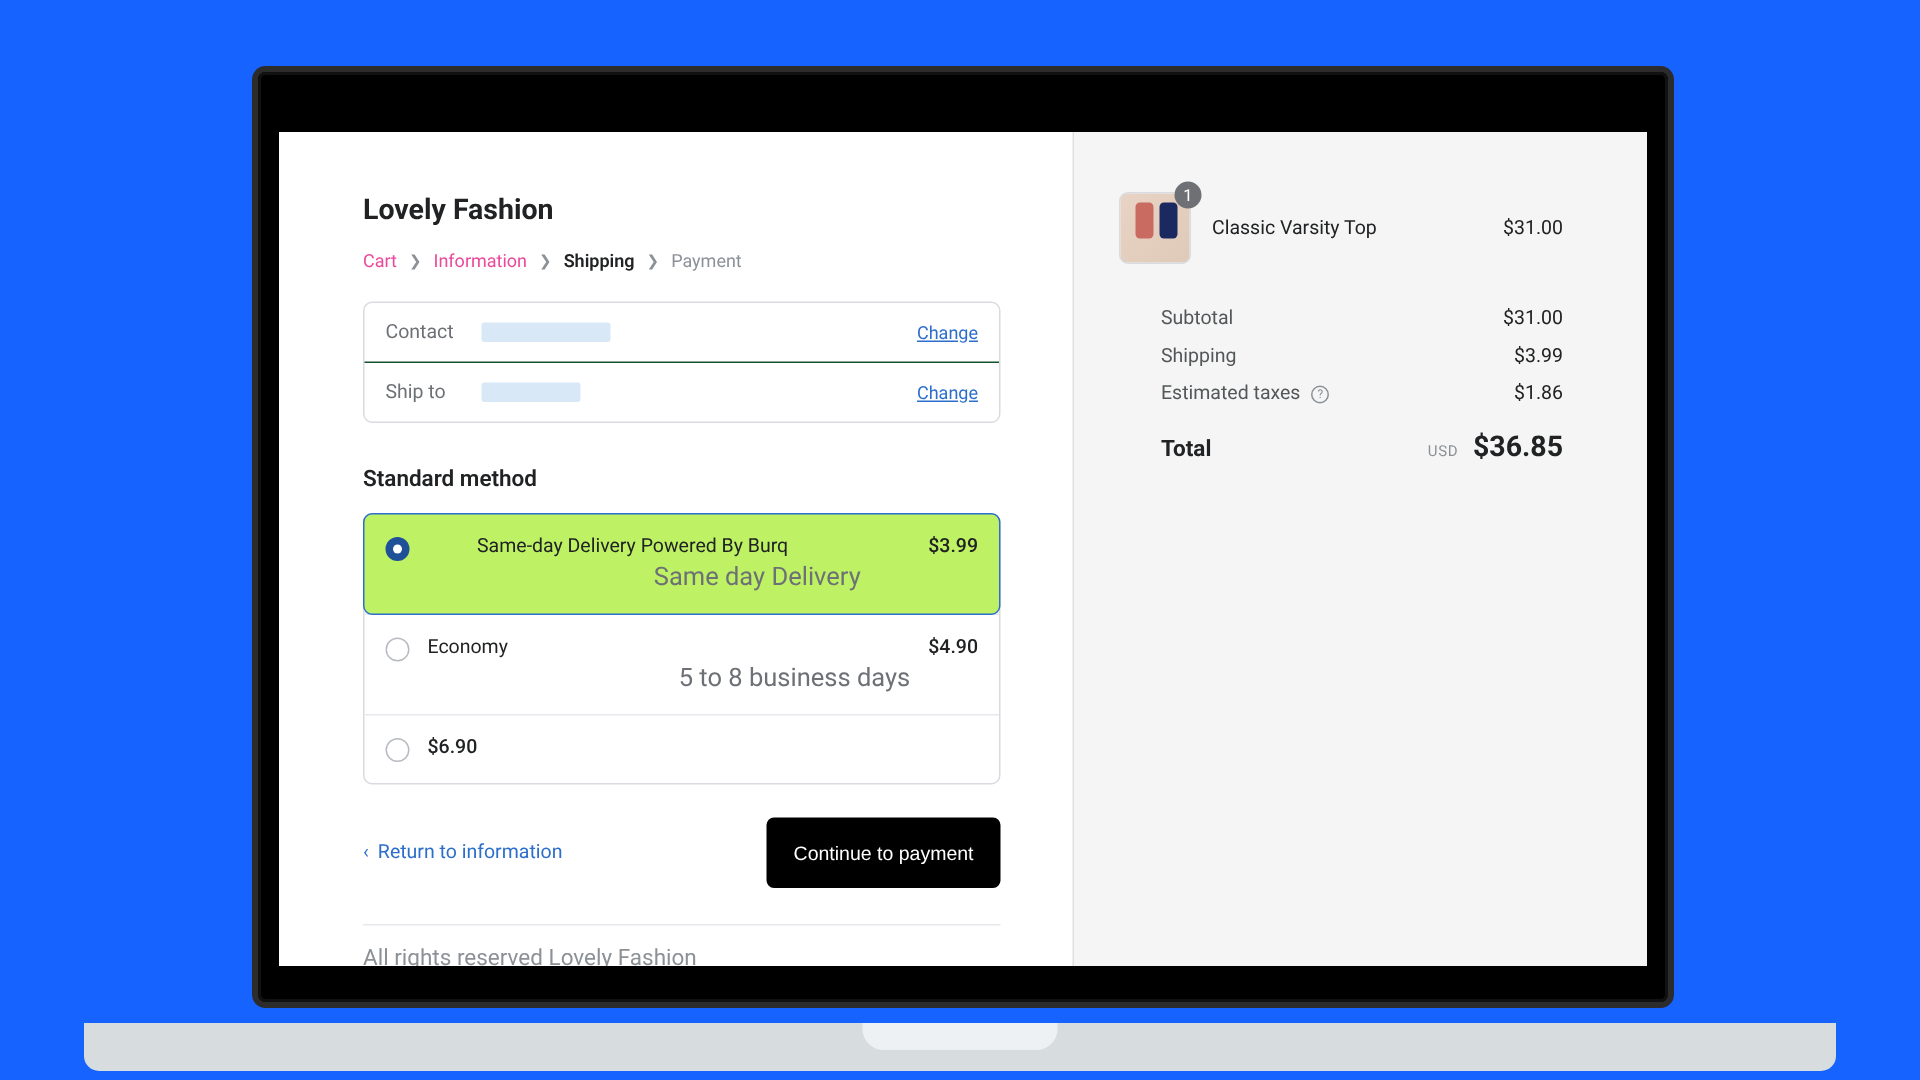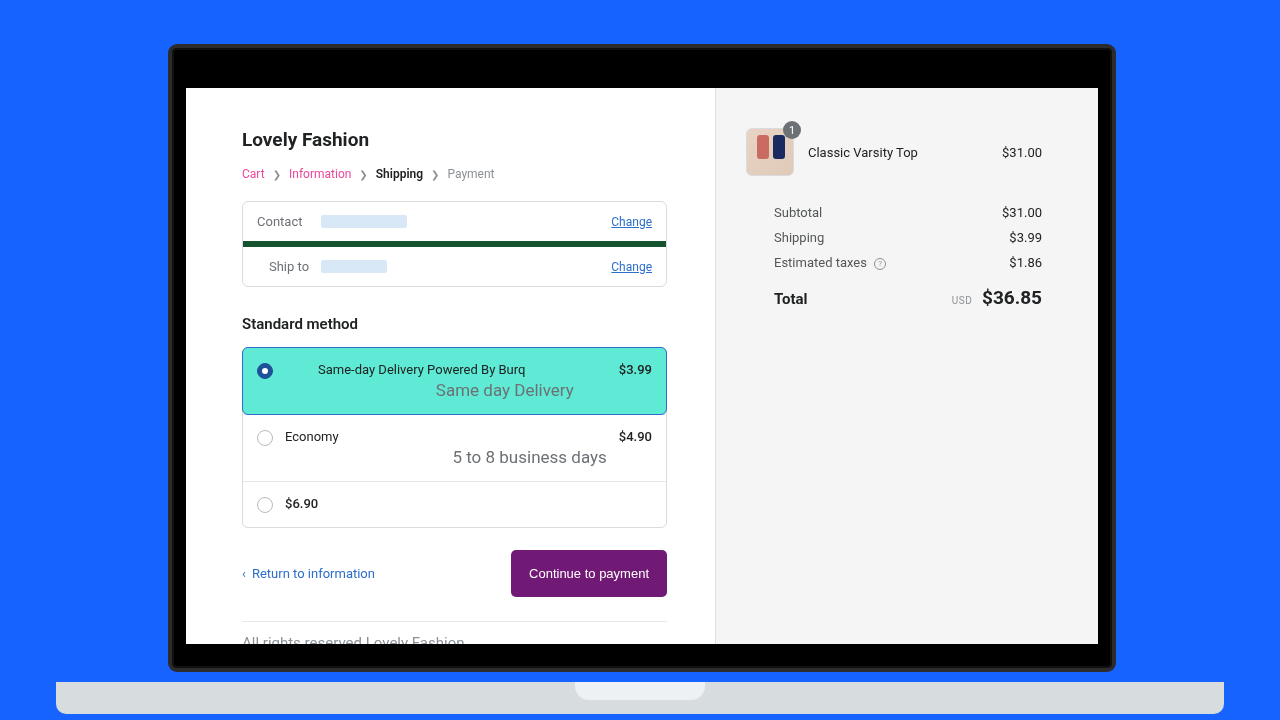--- a/index.html
+++ b/index.html
@@ -70,21 +70,21 @@
   .review-box {
     border: 1px solid #d9dbe0;
     border-radius: 6px;
     margin-bottom: 28px;
   }
   .review-row {
     display: flex; align-items: center;
     padding: 12px 14px;
     font-size: 13px;
   }
-  .review-row + .review-row { border-top: 6px solid #14532d; text-align: center; }
+  .review-row + .review-row { border-top: 1px solid #14532d; }
   .rv-label { width: 64px; color: #6d7175; }
   .redacted {
     flex: 1;
     height: 13px; max-width: 86px;
     background: #d8e8f7; border-radius: 2px;
     margin-right: auto;
   }
   .redacted.short { max-width: 66px; }
   .change-link { color: #2c6ecb; font-size: 12px; text-decoration: underline; cursor: pointer; }
 
@@ -92,21 +92,21 @@
 
   .ship-options { border: 1px solid #d9dbe0; border-radius: 6px; }
   .ship-opt {
     display: flex; align-items: flex-start;
     padding: 14px 14px;
     gap: 12px;
     cursor: pointer;
   }
   .ship-opt + .ship-opt { border-top: 1px solid #e6e8eb; }
   .ship-opt.selected {
-    background: #5eead4;
+    background: #bef264;
     border: 1.5px solid #2c6ecb;
     border-radius: 6px;
     margin: -1px;
     position: relative;
     z-index: 1;
     gap: 45px;
   }
   .radio {
     width: 16px; height: 16px; border-radius: 50%;
     border: 1.5px solid #b7bbc1; margin-top: 1px;
@@ -120,21 +120,21 @@
   .opt-title { font-size: 13px; color: #202223; }
   .opt-sub { font-size: 17px; color: #6d7175; margin-top: 3px; text-align: right; }
   .opt-price { font-size: 13px; font-weight: 500; }
 
   .nav-row {
     display: flex; justify-content: space-between; align-items: center;
     margin-top: 22px;
   }
   .return-link { color: #2c6ecb; font-size: 13px; display: flex; align-items: center; gap: 6px; cursor: pointer; }
   .continue-btn {
-    background: #701a75; color: #fff;
+    background: #000000; color: #fff;
     border: none; border-radius: 5px;
     font-size: 13px; font-weight: 500;
     padding: 16px 18px;
     cursor: pointer;
   }
   .spacer { flex: 1; }
   .footer-rule { border: none; border-top: 1px solid #e6e8eb; margin-top: 24px; }
   .footer-text { font-size: 15px; color: #8c9196; padding-top: 12px; }
 
   

